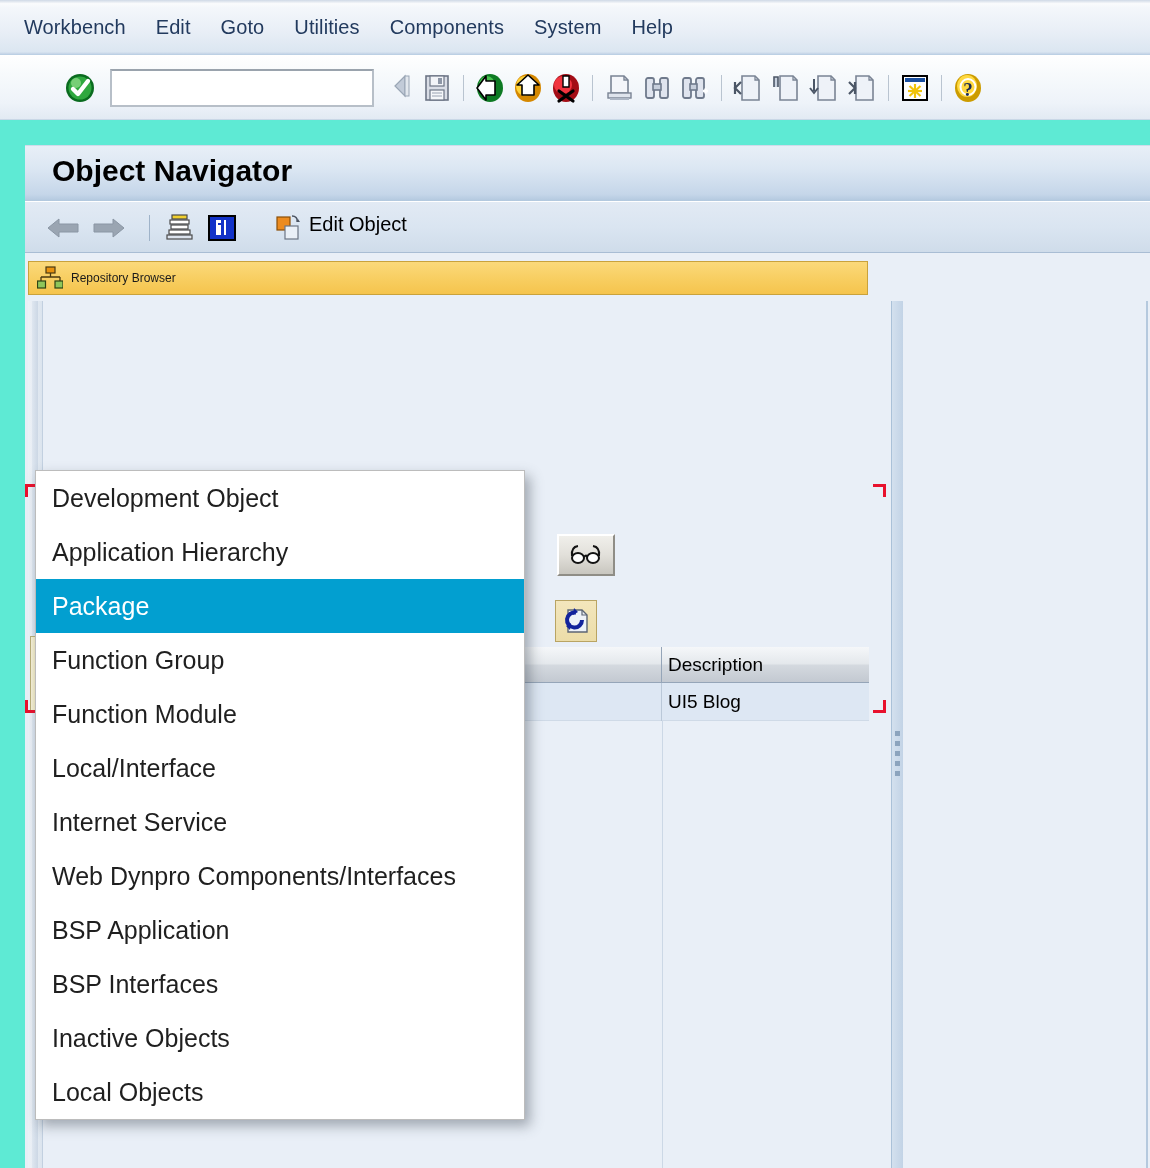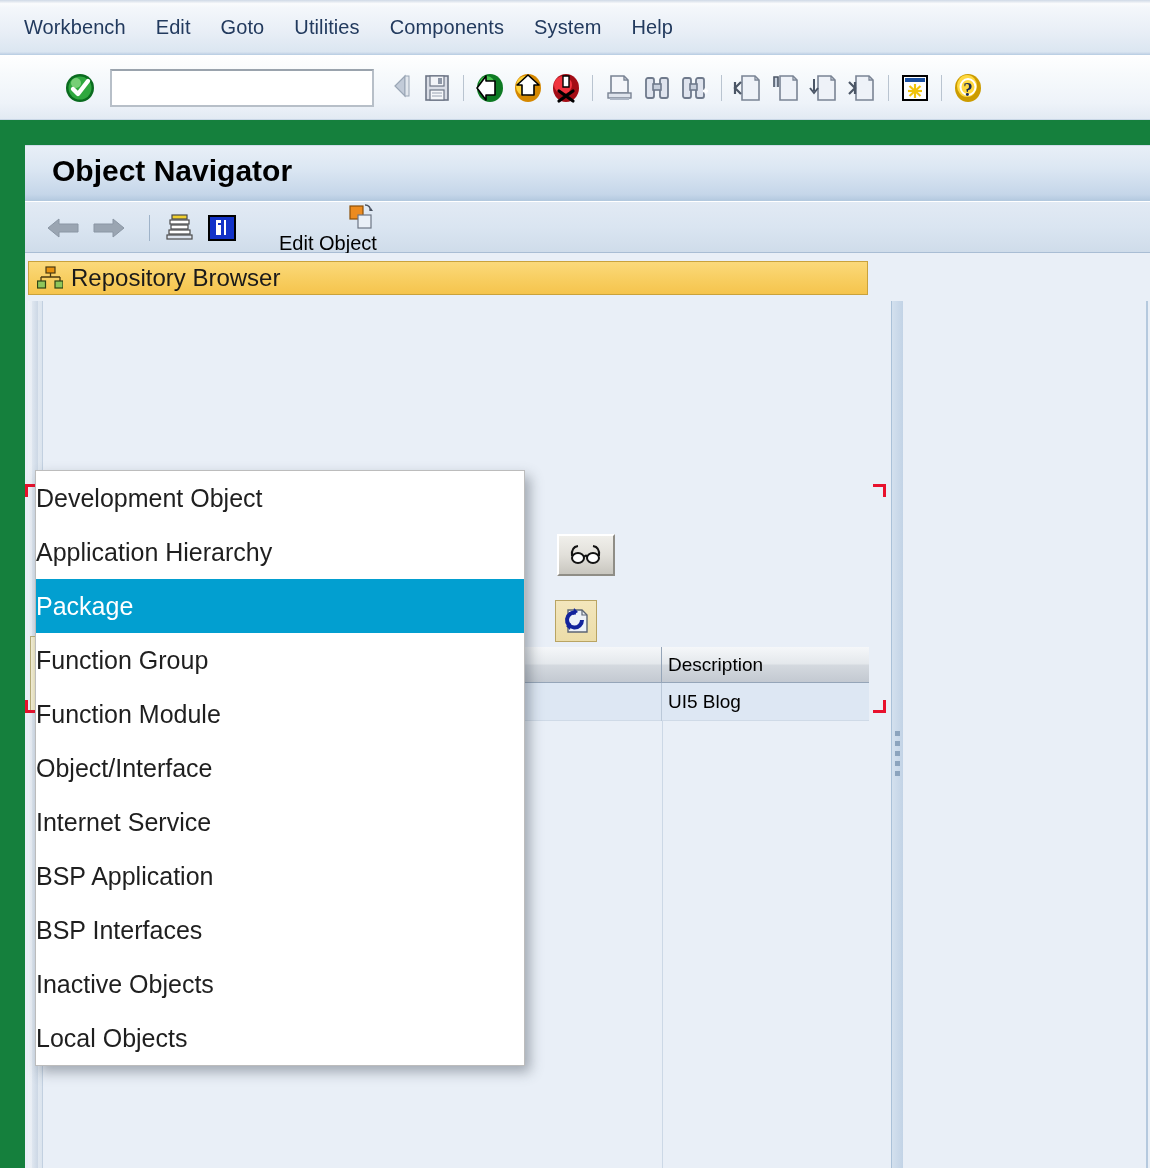--- a/index.html
+++ b/index.html
@@ -38,53 +38,53 @@
   .okbtn{width:32px;height:32px;margin-right:14px;position:relative;cursor:pointer;flex:0 0 auto;}
   .cmdfield{
     width:264px;height:38px;background:#fff;border:2px solid #b7bfc8;border-top-color:#9aa3ad;
     box-sizing:border-box;margin-right:14px;outline:none;font-size:17px;padding:0 6px;
     font-family:"Liberation Sans", sans-serif;color:#000;
   }
   .tbi{width:34px;height:34px;margin:0 2px;position:relative;flex:0 0 auto;cursor:pointer;}
   .tbsep{width:1px;height:26px;background:#b9c4d0;margin:0 7px;flex:0 0 auto;}
 
   
-  .screen{position:absolute;left:0;top:120px;width:1150px;height:1048px;background:#15803d;}
+  .screen{position:absolute;left:0;top:120px;width:1150px;height:1048px;background:#5eead4;}
 
   .titlebar{
     position:absolute;left:25px;top:25px;width:1125px;height:56px;
     background:linear-gradient(to bottom,#e8eff7 0%,#dce7f3 40%,#c5d6e9 88%,#b2c8de 100%);
     border-top:1px solid #cfdcea;
     box-sizing:border-box;
   }
   .titlebar .ttl{position:absolute;left:27px;top:8px;font-size:30px;font-weight:bold;color:#000;letter-spacing:0;}
 
   .apptoolbar{
     position:absolute;left:25px;top:81px;width:1125px;height:52px;
     background:linear-gradient(to bottom,#e2eaf4 0%,#dae5f1 50%,#cfdcea 100%);
     border-top:1px solid #ffffff;border-bottom:1px solid #a9bdd4;
     box-sizing:border-box;
   }
   .atb-inner{position:absolute;left:20px;top:0;height:52px;display:flex;align-items:center;}
   .atbi{height:32px;margin-right:10px;position:relative;display:flex;align-items:center;cursor:pointer;}
   .atbsep{width:1px;height:26px;background:#9fb3c9;margin:0 12px;}
-  .editobj{display:flex;align-items:flex-end;cursor:pointer;flex-direction:column;}
+  .editobj{display:flex;align-items:flex-start;cursor:pointer;}
   .editobj .lbl{font-size:20px;color:#000;margin-left:5px;white-space:nowrap;}
 
   
   .body-area{position:absolute;left:25px;top:133px;width:1125px;height:915px;background:#e9eff7;}
 
   
   .grouphdr{
     position:absolute;left:3px;top:8px;width:840px;height:34px;
     background:linear-gradient(to bottom,#fbd97a 0%,#f8cf63 48%,#f5c44d 100%);
     border:1px solid #c9a23c;box-sizing:border-box;display:flex;align-items:center;
   }
   .grouphdr .gicon{margin-left:8px;margin-right:8px;width:26px;height:24px;position:relative;}
-  .grouphdr .gtxt{font-size:24px;color:#1a1a1a;}
+  .grouphdr .gtxt{font-size:12px;color:#1a1a1a;}
 
   
   .leftpanel{
     position:absolute;left:0px;top:48px;width:844px;height:867px;
     background:#e9eff7;
   }
   
   .corner{position:absolute;width:13px;height:13px;z-index:22;}
   .corner i{position:absolute;background:#e8112d;}
   .c-tl{left:0;top:183px;}
@@ -171,21 +171,21 @@
   .rightpane{position:absolute;left:878px;top:48px;width:247px;height:867px;background:#e9eff7;}
   .panediv{position:absolute;top:48px;width:2px;height:867px;background:#b5c9de;}
 
   
   .ddwrap{position:absolute;left:35px;top:350px;width:490px;z-index:60;}
   .dd{
     width:490px;background:#ffffff;border:1px solid #bcbcbc;box-sizing:border-box;
     box-shadow:5px 6px 12px rgba(60,70,80,.42);
   }
   .ddi{
-    height:54px;display:flex;align-items:center;padding-left:0;
+    height:54px;display:flex;align-items:center;padding-left:16px;
     font-size:25px;color:#1f1f1f;box-sizing:border-box;cursor:pointer;white-space:nowrap;
   }
   .ddi.sel{background:#029fd0;color:#ffffff;}
 
   
   .ic{display:block;}
 </style>
 </head>
 <body>
 
@@ -511,22 +511,23 @@
 
     </div>
 
     <div class="ddwrap">
       <div class="dd" id="dd-list">
           <div class="ddi">Development Object</div>
           <div class="ddi">Application Hierarchy</div>
           <div class="ddi sel">Package</div>
           <div class="ddi">Function Group</div>
           <div class="ddi">Function Module</div>
-          <div class="ddi">Object/Interface</div>
+          <div class="ddi">Local/Interface</div>
           <div class="ddi">Internet Service</div>
+          <div class="ddi">Web Dynpro Components/Interfaces</div>
           <div class="ddi">BSP Application</div>
           <div class="ddi">BSP Interfaces</div>
           <div class="ddi">Inactive Objects</div>
           <div class="ddi">Local Objects</div>
         </div>
     </div>
 
   </div>
 
 </div>

